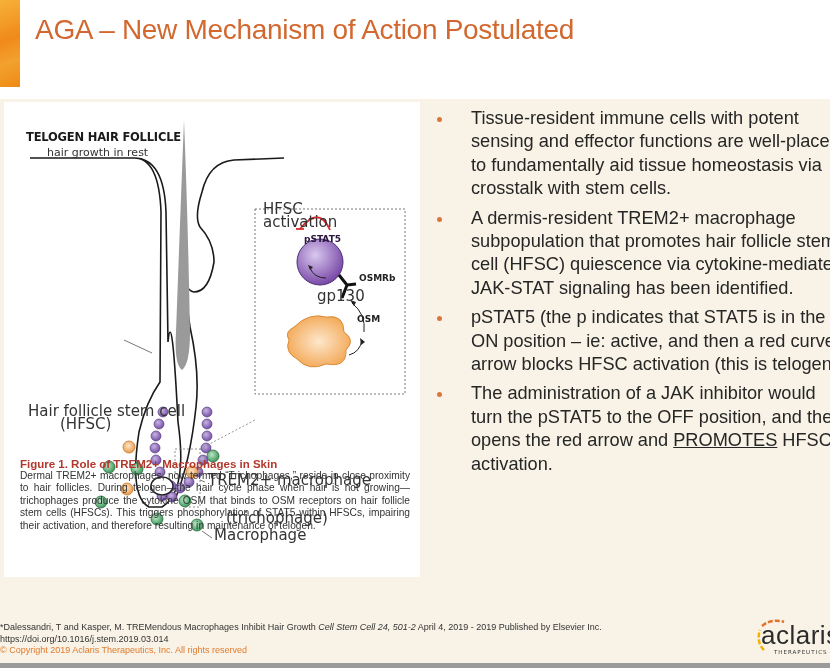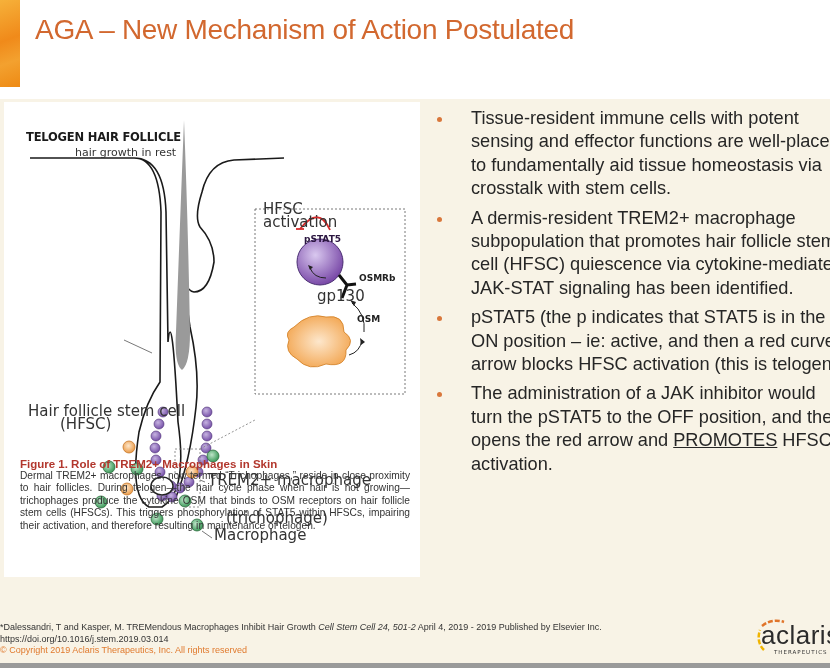--- a/index.html
+++ b/index.html
@@ -139,21 +139,21 @@
 
     <path d="M 360 230 Q 362 212 348 201" fill="none" stroke="#222" stroke-width="1"></path>
     <path d="M 346 198 L 350 204 L 352 200 Z" fill="#222"></path>
 
     <path d="M 290 225 Q 305 210 322 215 Q 340 212 340 230 Q 352 238 342 248 Q 343 266 322 262 Q 305 270 293 257 Q 280 250 285 238 Q 280 230 290 225 Z" fill="url(#og)" stroke="#d07e22" stroke-width="0.8"></path>
     <path d="M 345 253 Q 356 250 358 238" fill="none" stroke="#222" stroke-width="1"></path>
     <path d="M 356 236 L 361 240 L 357 243 Z" fill="#222"></path>
   </svg>
 
   <div class="fig-label fig-title-bold" style="left:22px;top:28px;">TELOGEN HAIR FOLLICLE</div>
-  <div class="fig-label fig-sub" style="left:43px;top:44px;margin-left:28px;">hair growth in rest</div>
+  <div class="fig-label fig-sub" style="left:43px;top:44px;">hair growth in rest</div>
   <div class="fig-label fig-small" style="left:24px;top:300px;">Hair follicle stem cell</div>
   <div class="fig-label fig-small" style="left:56px;top:313px;">(HFSC)</div>
   <div class="fig-label fig-small" style="left:204px;top:369px;">TREM2+ macrophage</div>
   <div class="fig-label fig-small" style="left:222px;top:383px;margin-top:24px;">(trichophage)</div>
   <div class="fig-label fig-small" style="left:210px;top:424px;">Macrophage</div>
 
   <div class="fig-label fig-small" style="left:259px;top:98px;">HFSC</div>
   <div class="fig-label fig-small" style="left:259px;top:111px;">activation</div>
   <div class="fig-label pstat-label" style="left:300px;top:132px;">pSTAT5</div>
   <div class="fig-label fig-osm" style="left:355px;top:171px;">OSMRb</div>

